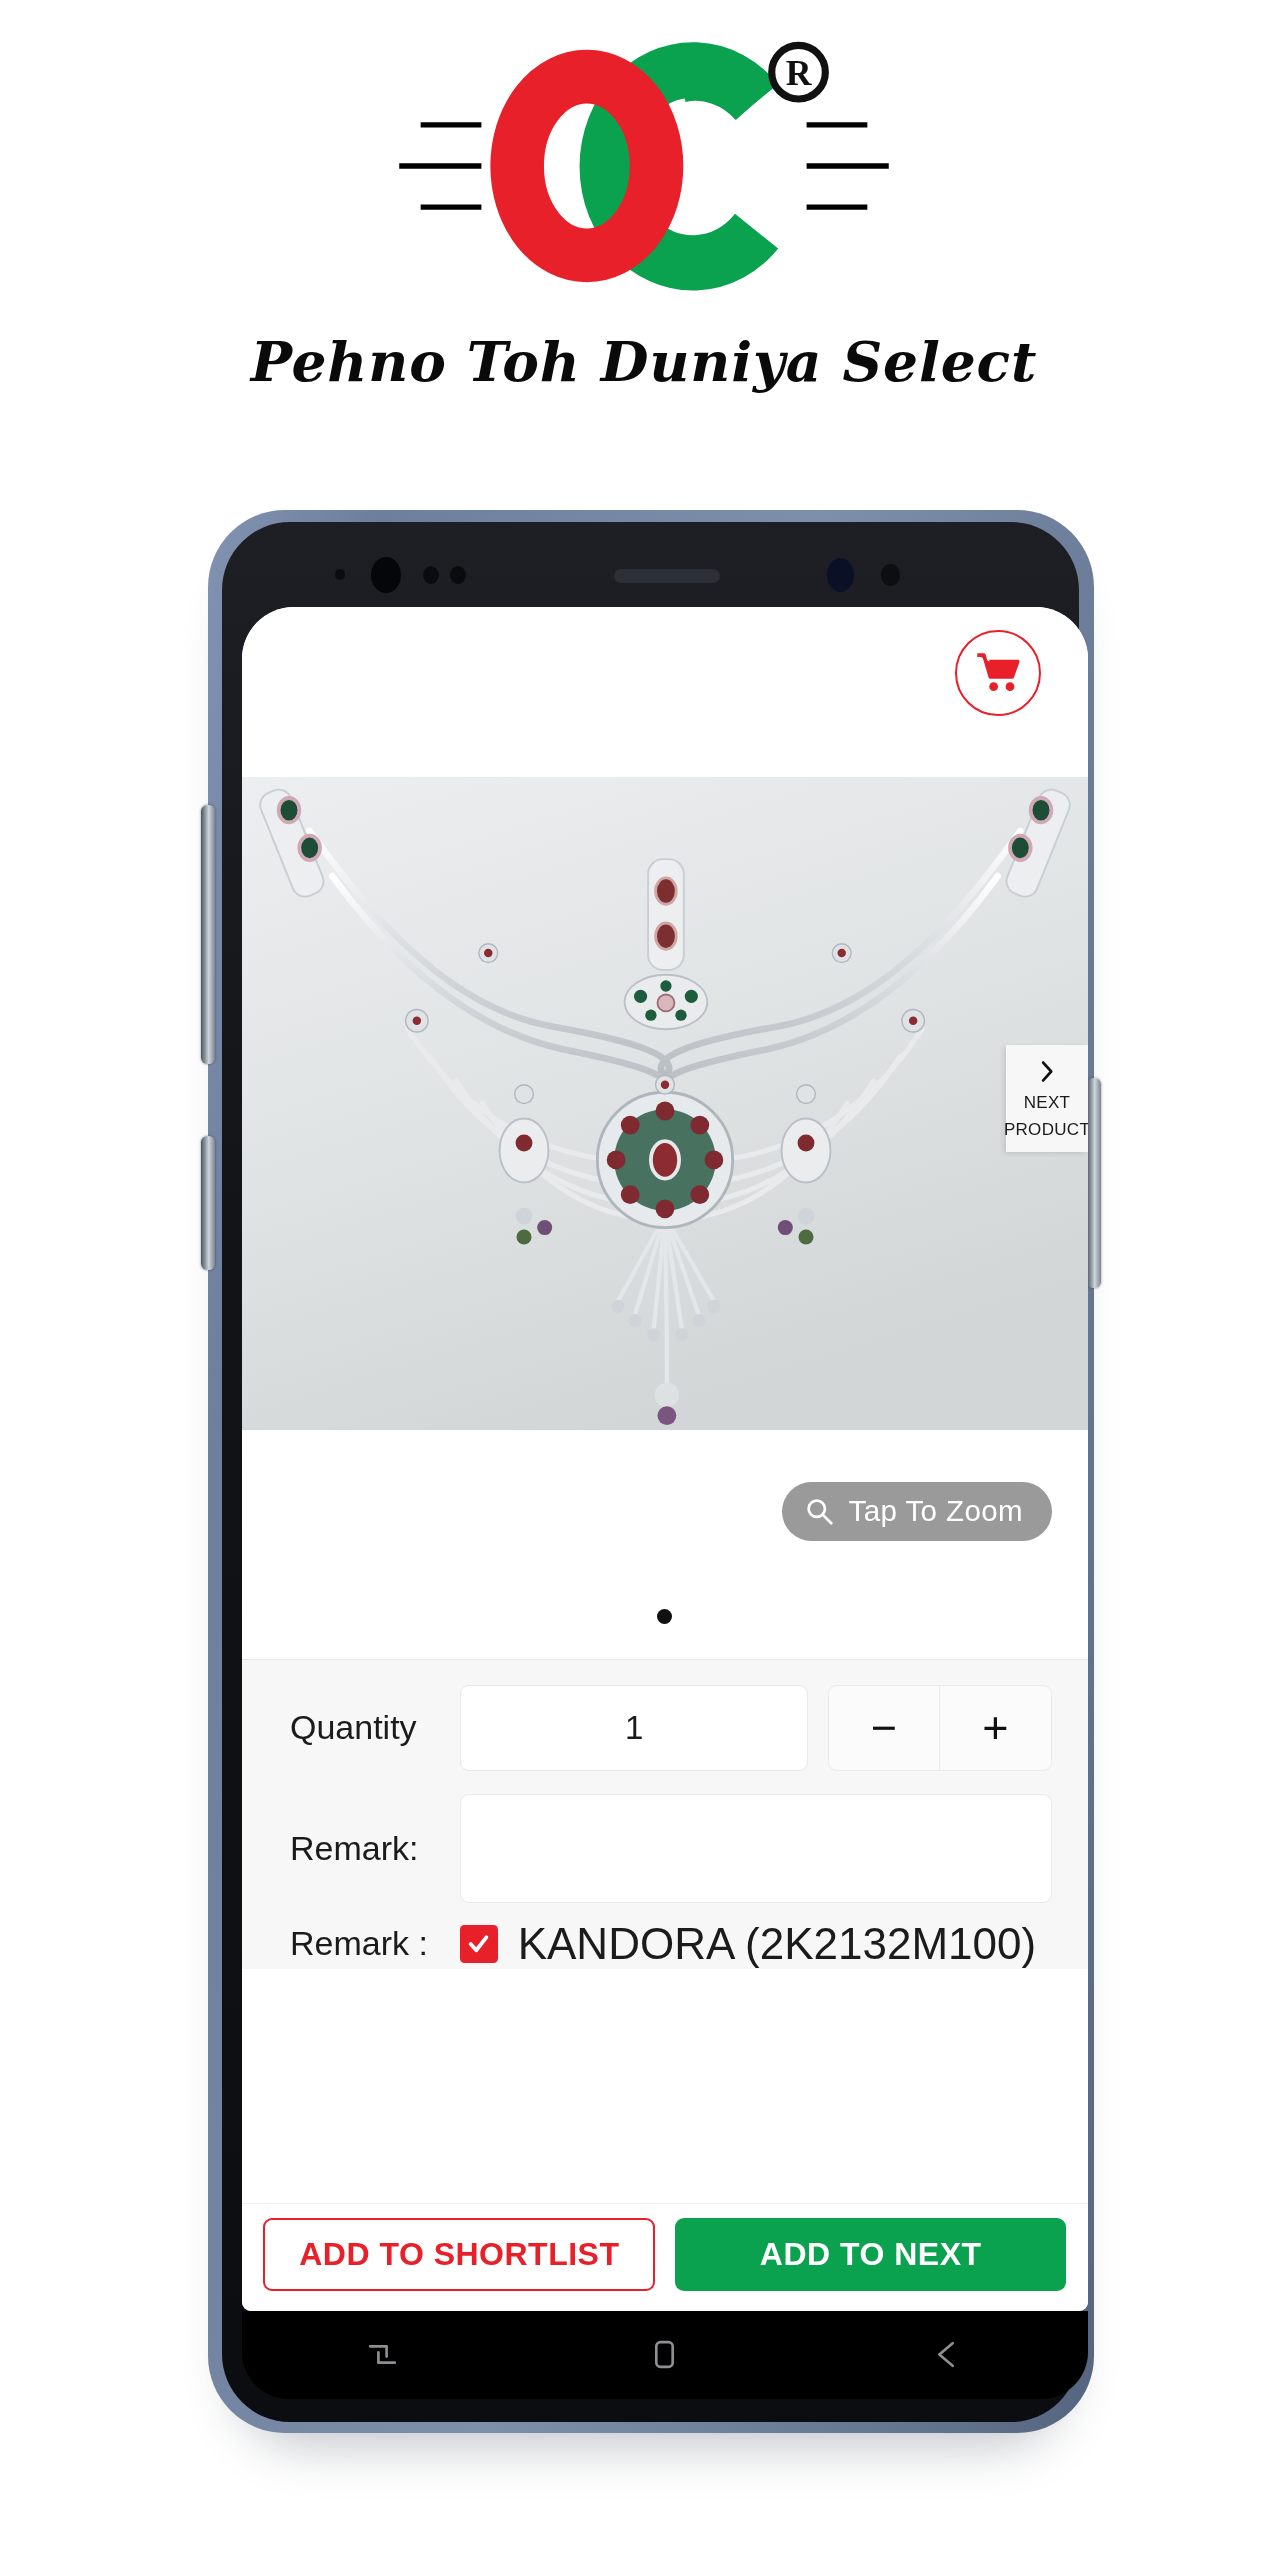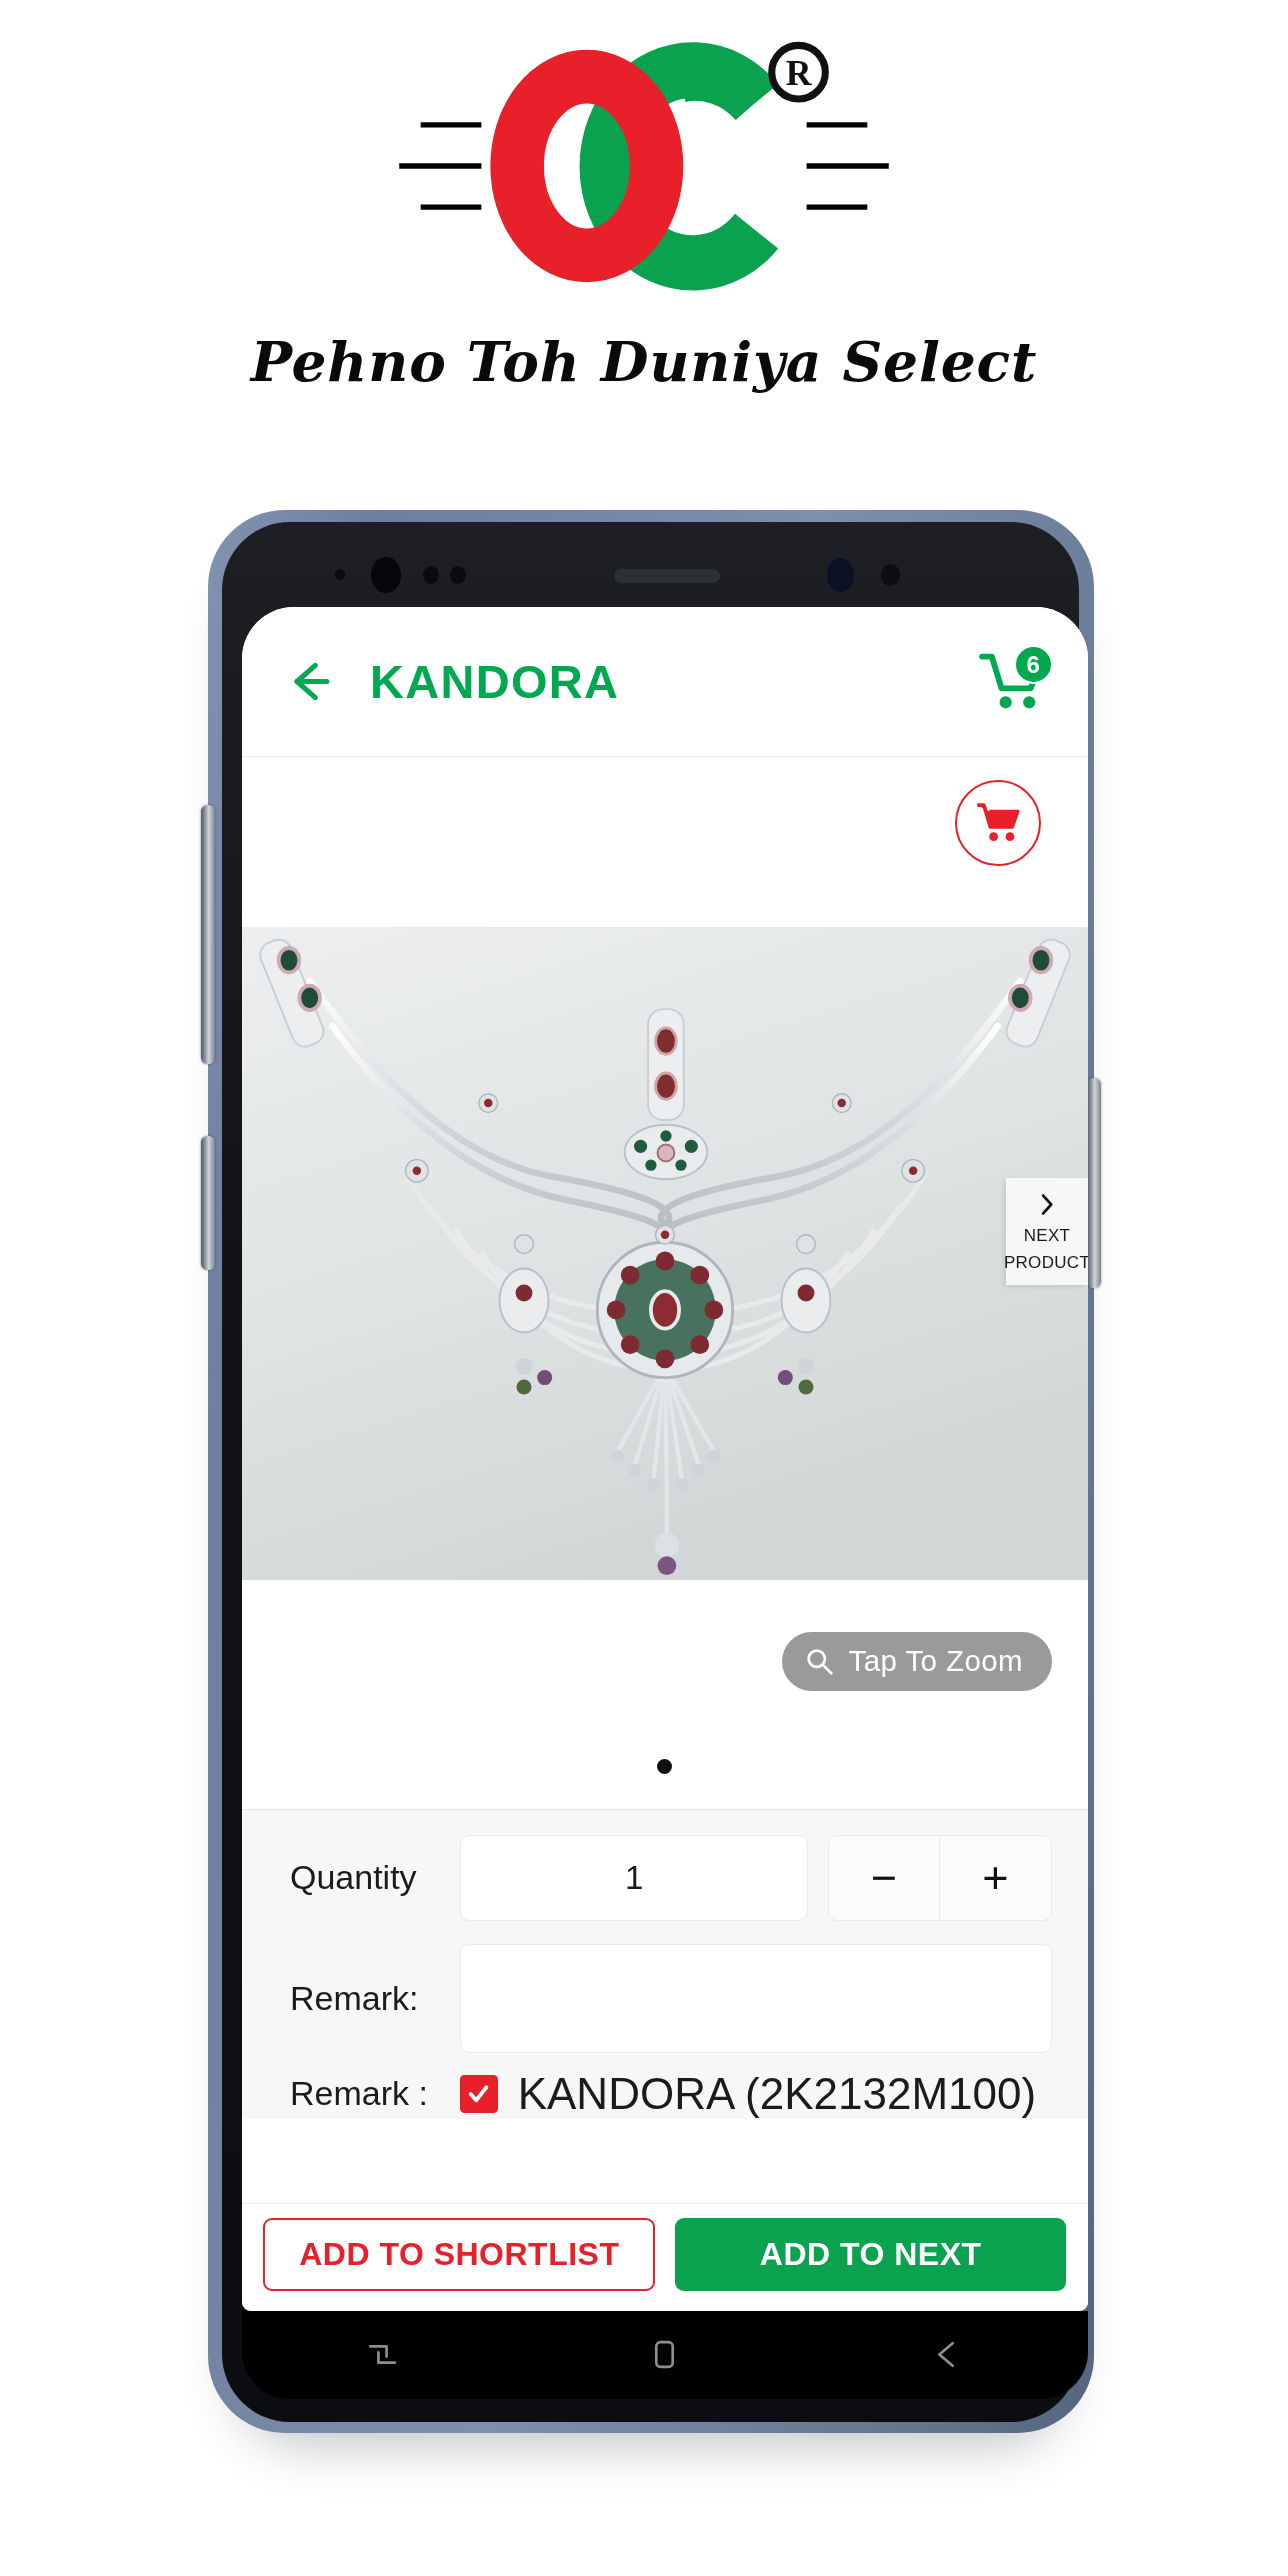--- a/index.html
+++ b/index.html
@@ -113,21 +113,21 @@
 
   
   .product-stage { position: relative; background: #fff; }
   .product-img {
     position: relative; width: 100%; height: 653px;
     background: linear-gradient(168deg,#e7e9ea 0%, #dfe2e3 40%, #d6d9da 100%);
     overflow: hidden;
   }
   .jewel { position: absolute; left: 0; top: 0; width: 100%; height: 100%; }
   .next-product {
-    position: absolute; right: 0; top: 251px;
+    position: absolute; right: 0; top: 268px;
     width: 82px; height: 107px;
     background: #f7f7f7;
     box-shadow: -1.8px 1.8px 5.4px rgba(0,0,0,0.12);
     display: flex; flex-direction: column; align-items: center; justify-content: center;
     gap: 8px;
   }
   .np-chevron { width: 21.5px; height: 27px; }
   .np-label {
     font-size: 17px; color: #1a1a1a; line-height: 1.12; text-align: center;
     font-family: "Liberation Sans", sans-serif; letter-spacing: 0.3px;
@@ -257,37 +257,20 @@
           <span class="dot sen-2"></span>
           <span class="dot sen-3"></span>
           <span class="dot sen-4"></span>
           <span class="speaker"></span>
           <span class="dot cam-1"></span>
           <span class="dot cam-2"></span>
         </div>
 
         <div class="screen">
 
-          <div class="appbar">
-            <span class="back-arrow">
-              <svg viewBox="0 0 48 48" width="55" height="55">
-                <path d="M30 10 L14 24 L30 38" fill="none" stroke="#00a94f" stroke-width="4.4" stroke-linecap="round" stroke-linejoin="round"></path>
-                <line x1="14" y1="24" x2="40" y2="24" stroke="#00a94f" stroke-width="4.4" stroke-linecap="round"></line>
-              </svg>
-            </span>
-            <span class="app-title">KANDORA</span>
-            <span class="cart-head">
-              <svg viewBox="0 0 50 44" width="70" height="61">
-                <path d="M2 4 h7 l7 23 h21 l6 -15" fill="none" stroke="#00a94f" stroke-width="4.2" stroke-linecap="round" stroke-linejoin="round"></path>
-                <circle cx="19" cy="37" r="4.4" fill="#00a94f"></circle>
-                <circle cx="36" cy="37" r="4.4" fill="#00a94f"></circle>
-              </svg>
-              <span class="cart-badge">6</span>
-            </span>
-          </div>
 
           <div class="cart-row">
             <span class="cart-circle">
               <svg viewBox="0 0 44 40" width="48" height="45">
                 <path d="M3 4 h6 l6 20 h20 l5 -14 h-26" fill="#e8202a" stroke="#e8202a" stroke-width="3.4" stroke-linejoin="round"></path>
                 <circle cx="18" cy="33" r="4" fill="#e8202a"></circle>
                 <circle cx="33" cy="33" r="4" fill="#e8202a"></circle>
               </svg>
             </span>
           </div>

